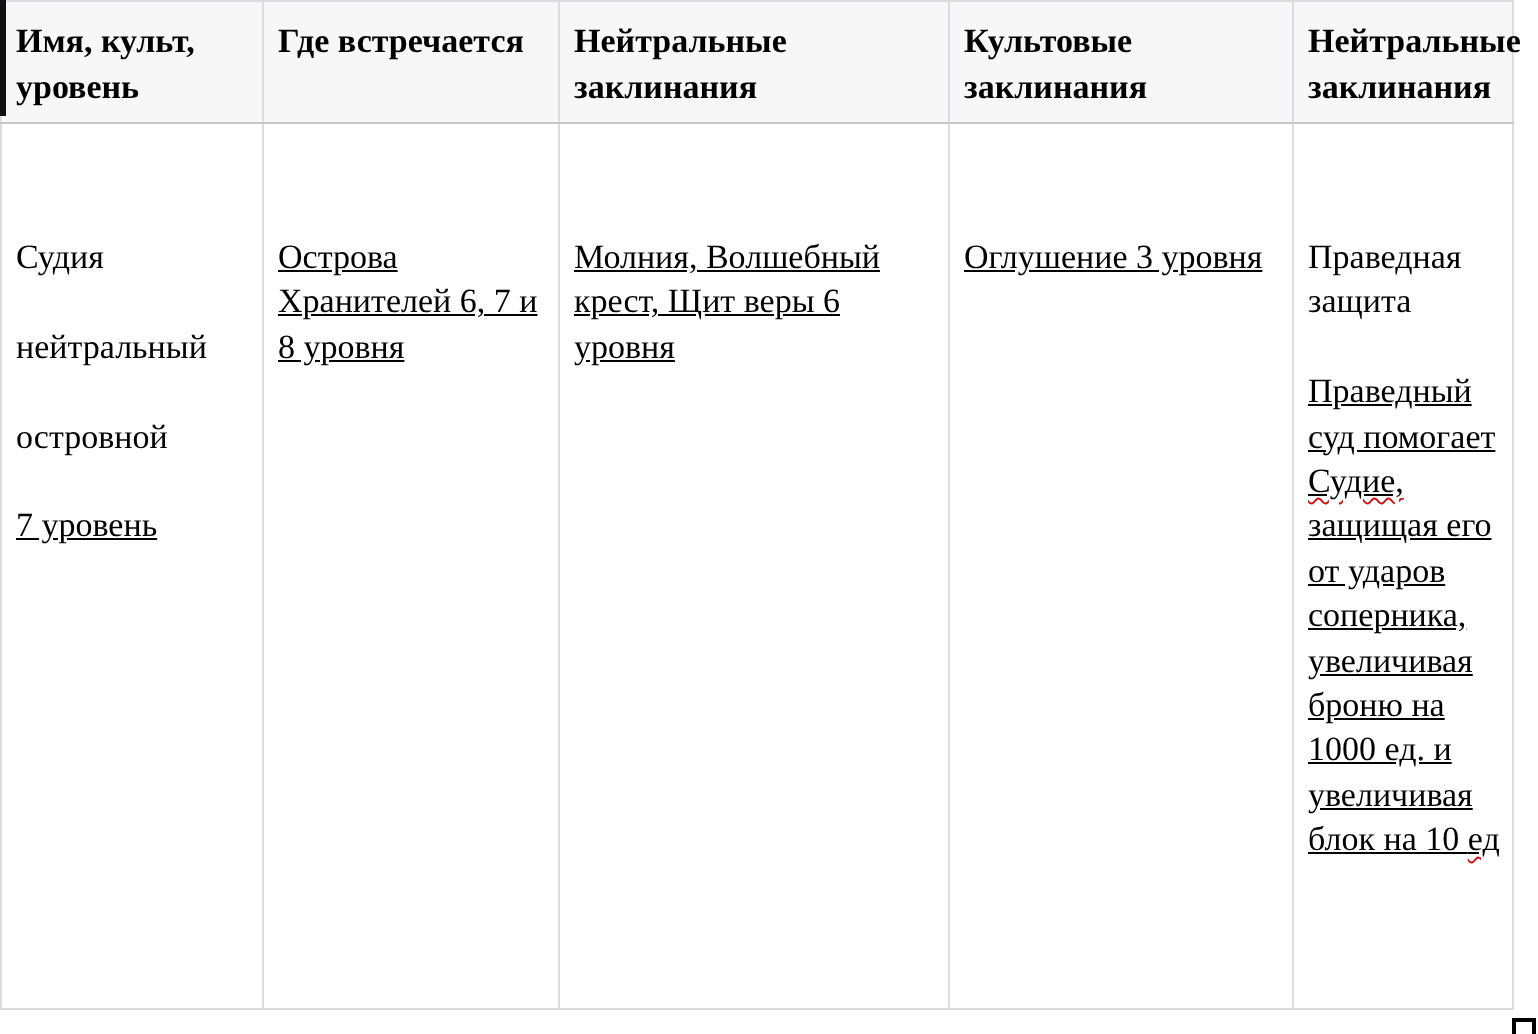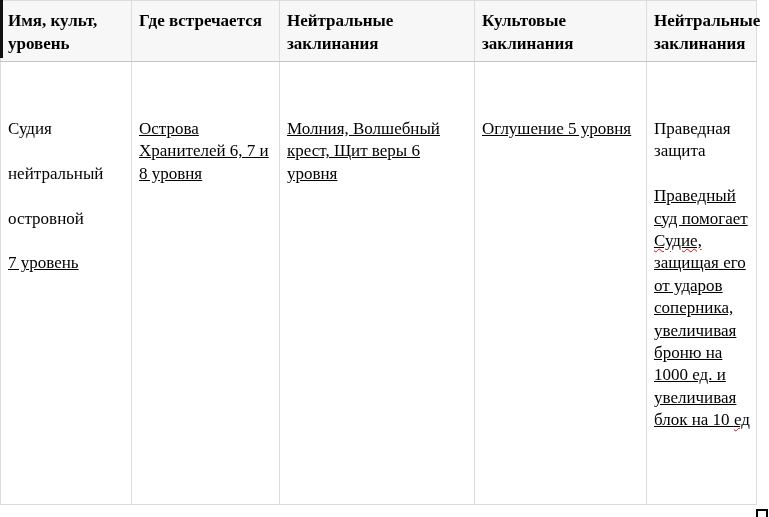--- a/index.html
+++ b/index.html
@@ -95,21 +95,21 @@
           <p>островной</p>
           <p>7 уровень</p>
         </td>
         <td class="c2">
           <p>Острова Хранителей 6, 7 и 8 уровня</p>
         </td>
         <td class="c3">
           <p>Молния, Волшебный крест, Щит веры 6 уровня</p>
         </td>
         <td class="c4">
-          <p>Оглушение 5 уровня</p>
+          <p>Оглушение 3 уровня</p>
         </td>
         <td class="c5">
           <p>Праведная защита</p>
           <p><span>Праведный суд помогает </span><span class="misspell">Судие,</span><span> защищая его от ударов соперника, увеличивая броню на 1000 ед. и увеличивая блок на 10 </span><span class="misspell">ед</span></p>
         </td>
       </tr>
     </tbody>
   </table>
 
   <div class="handle"></div>

